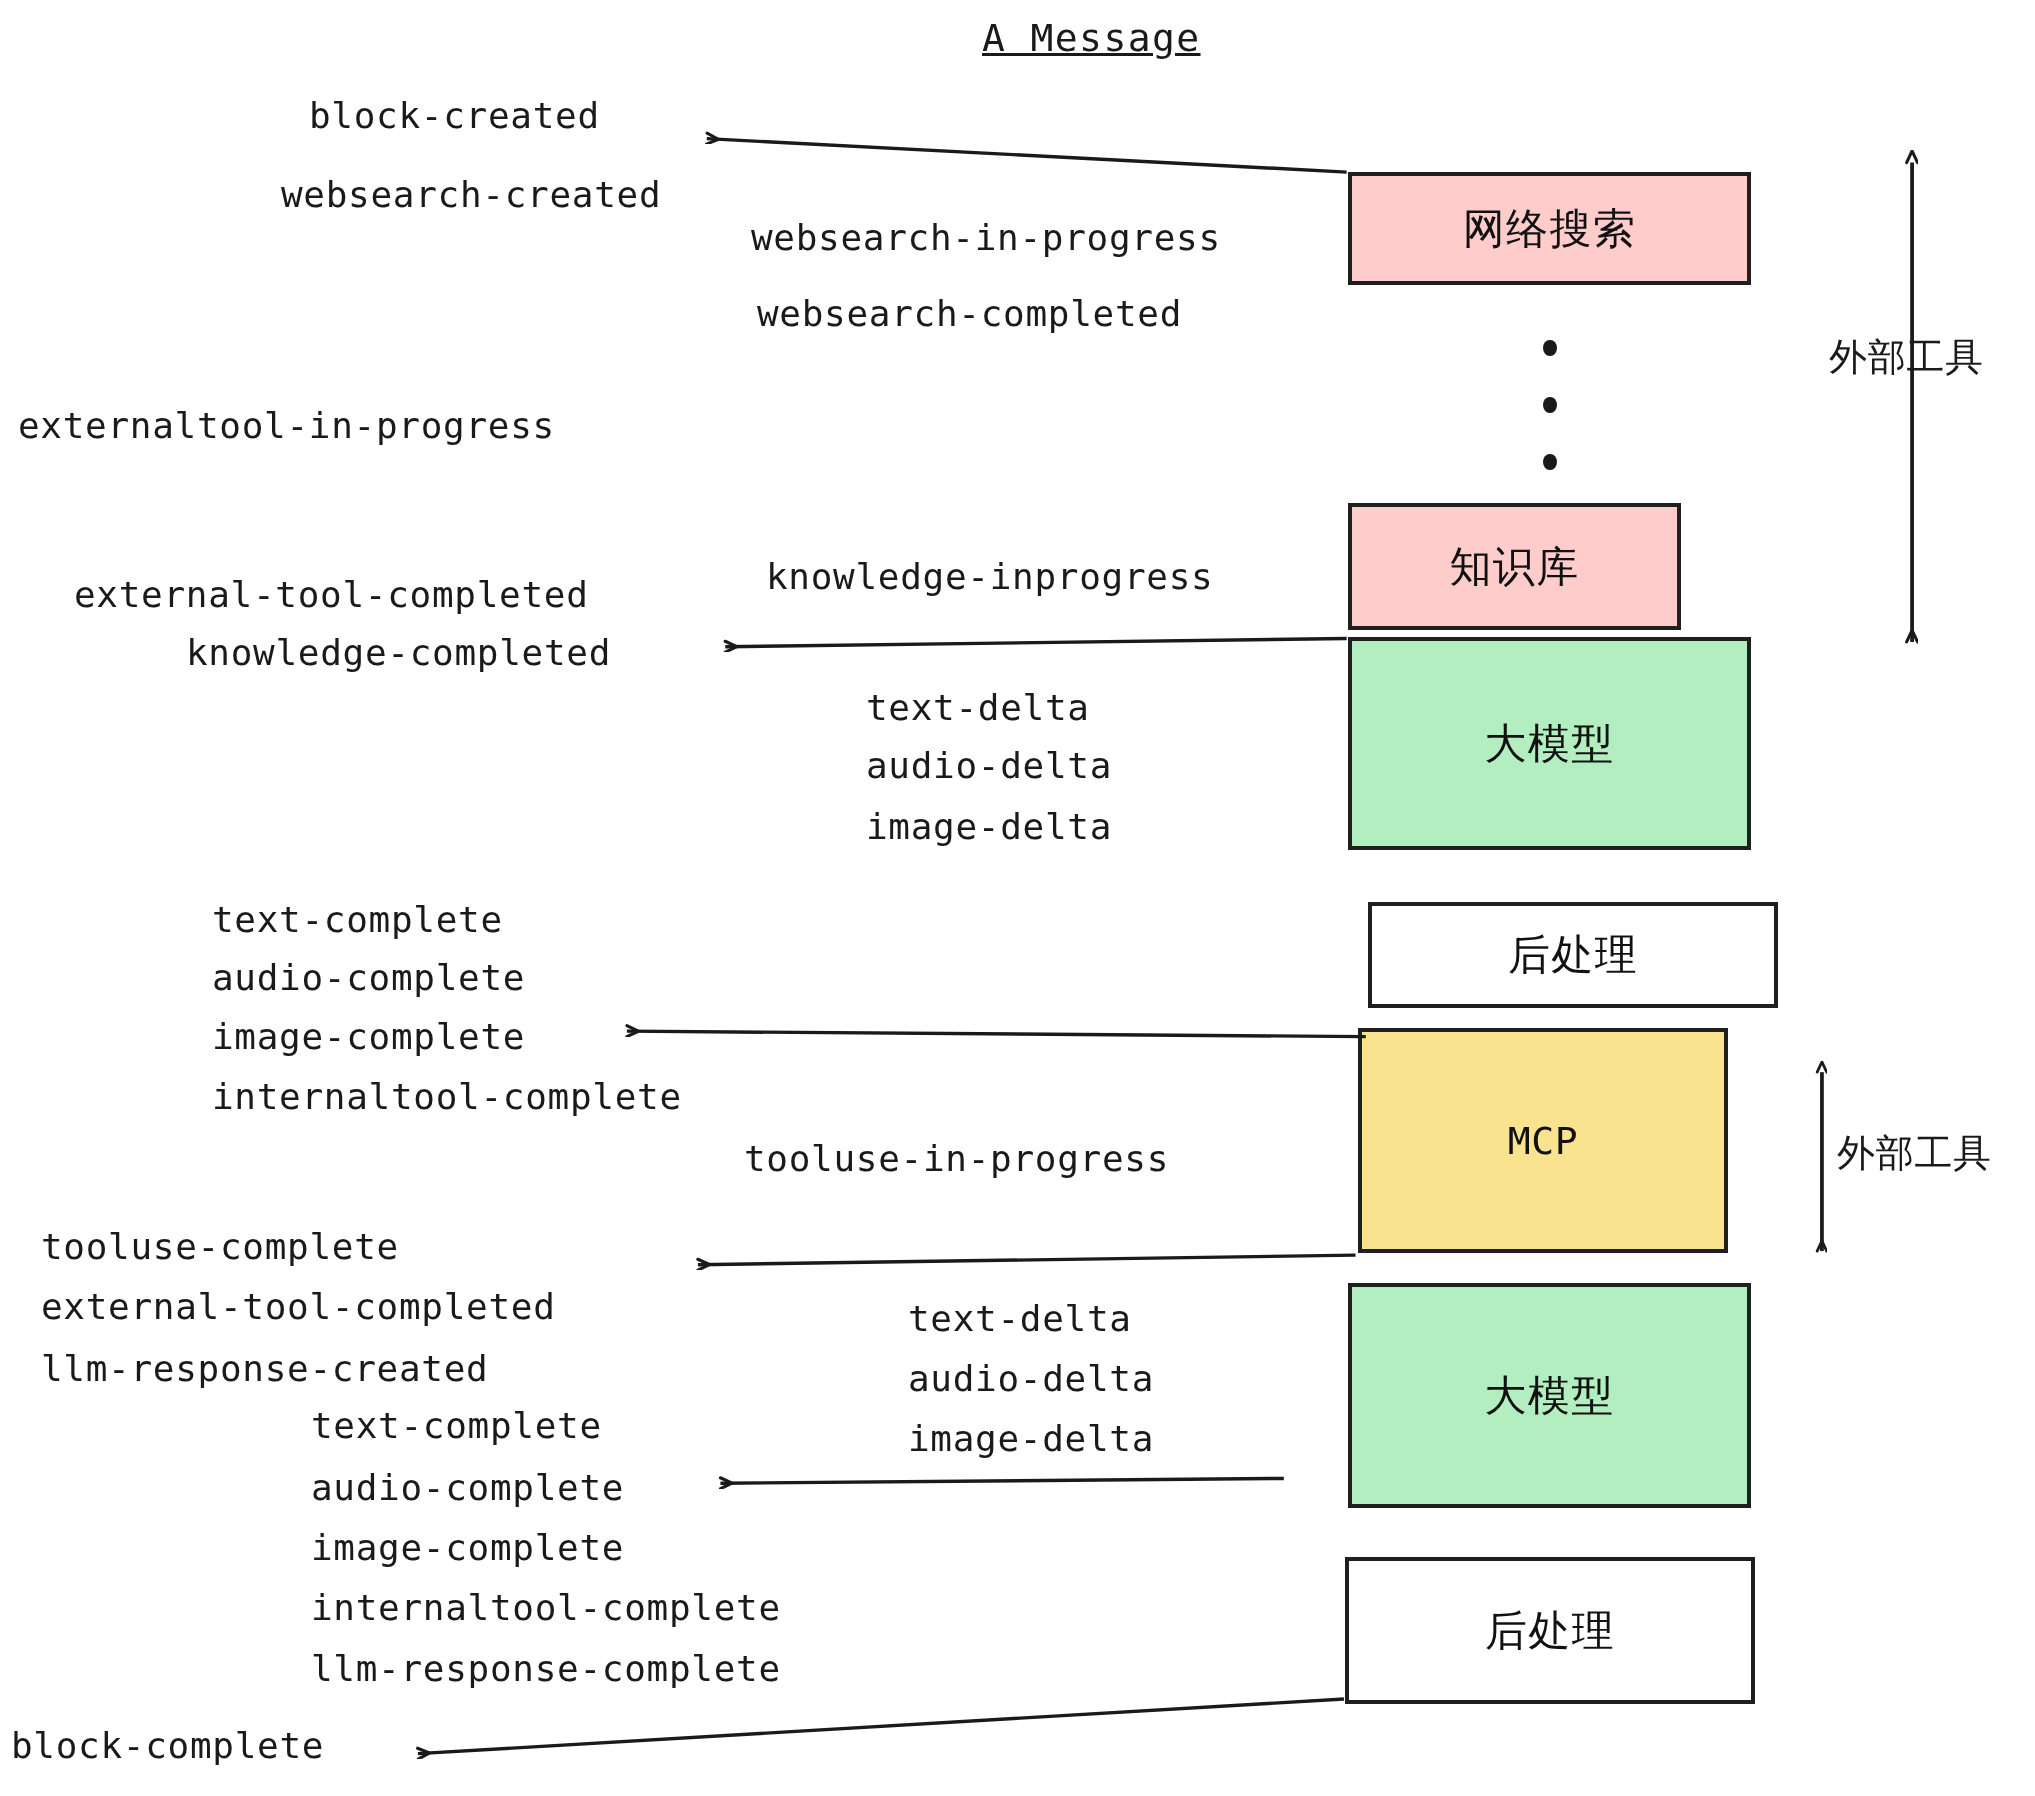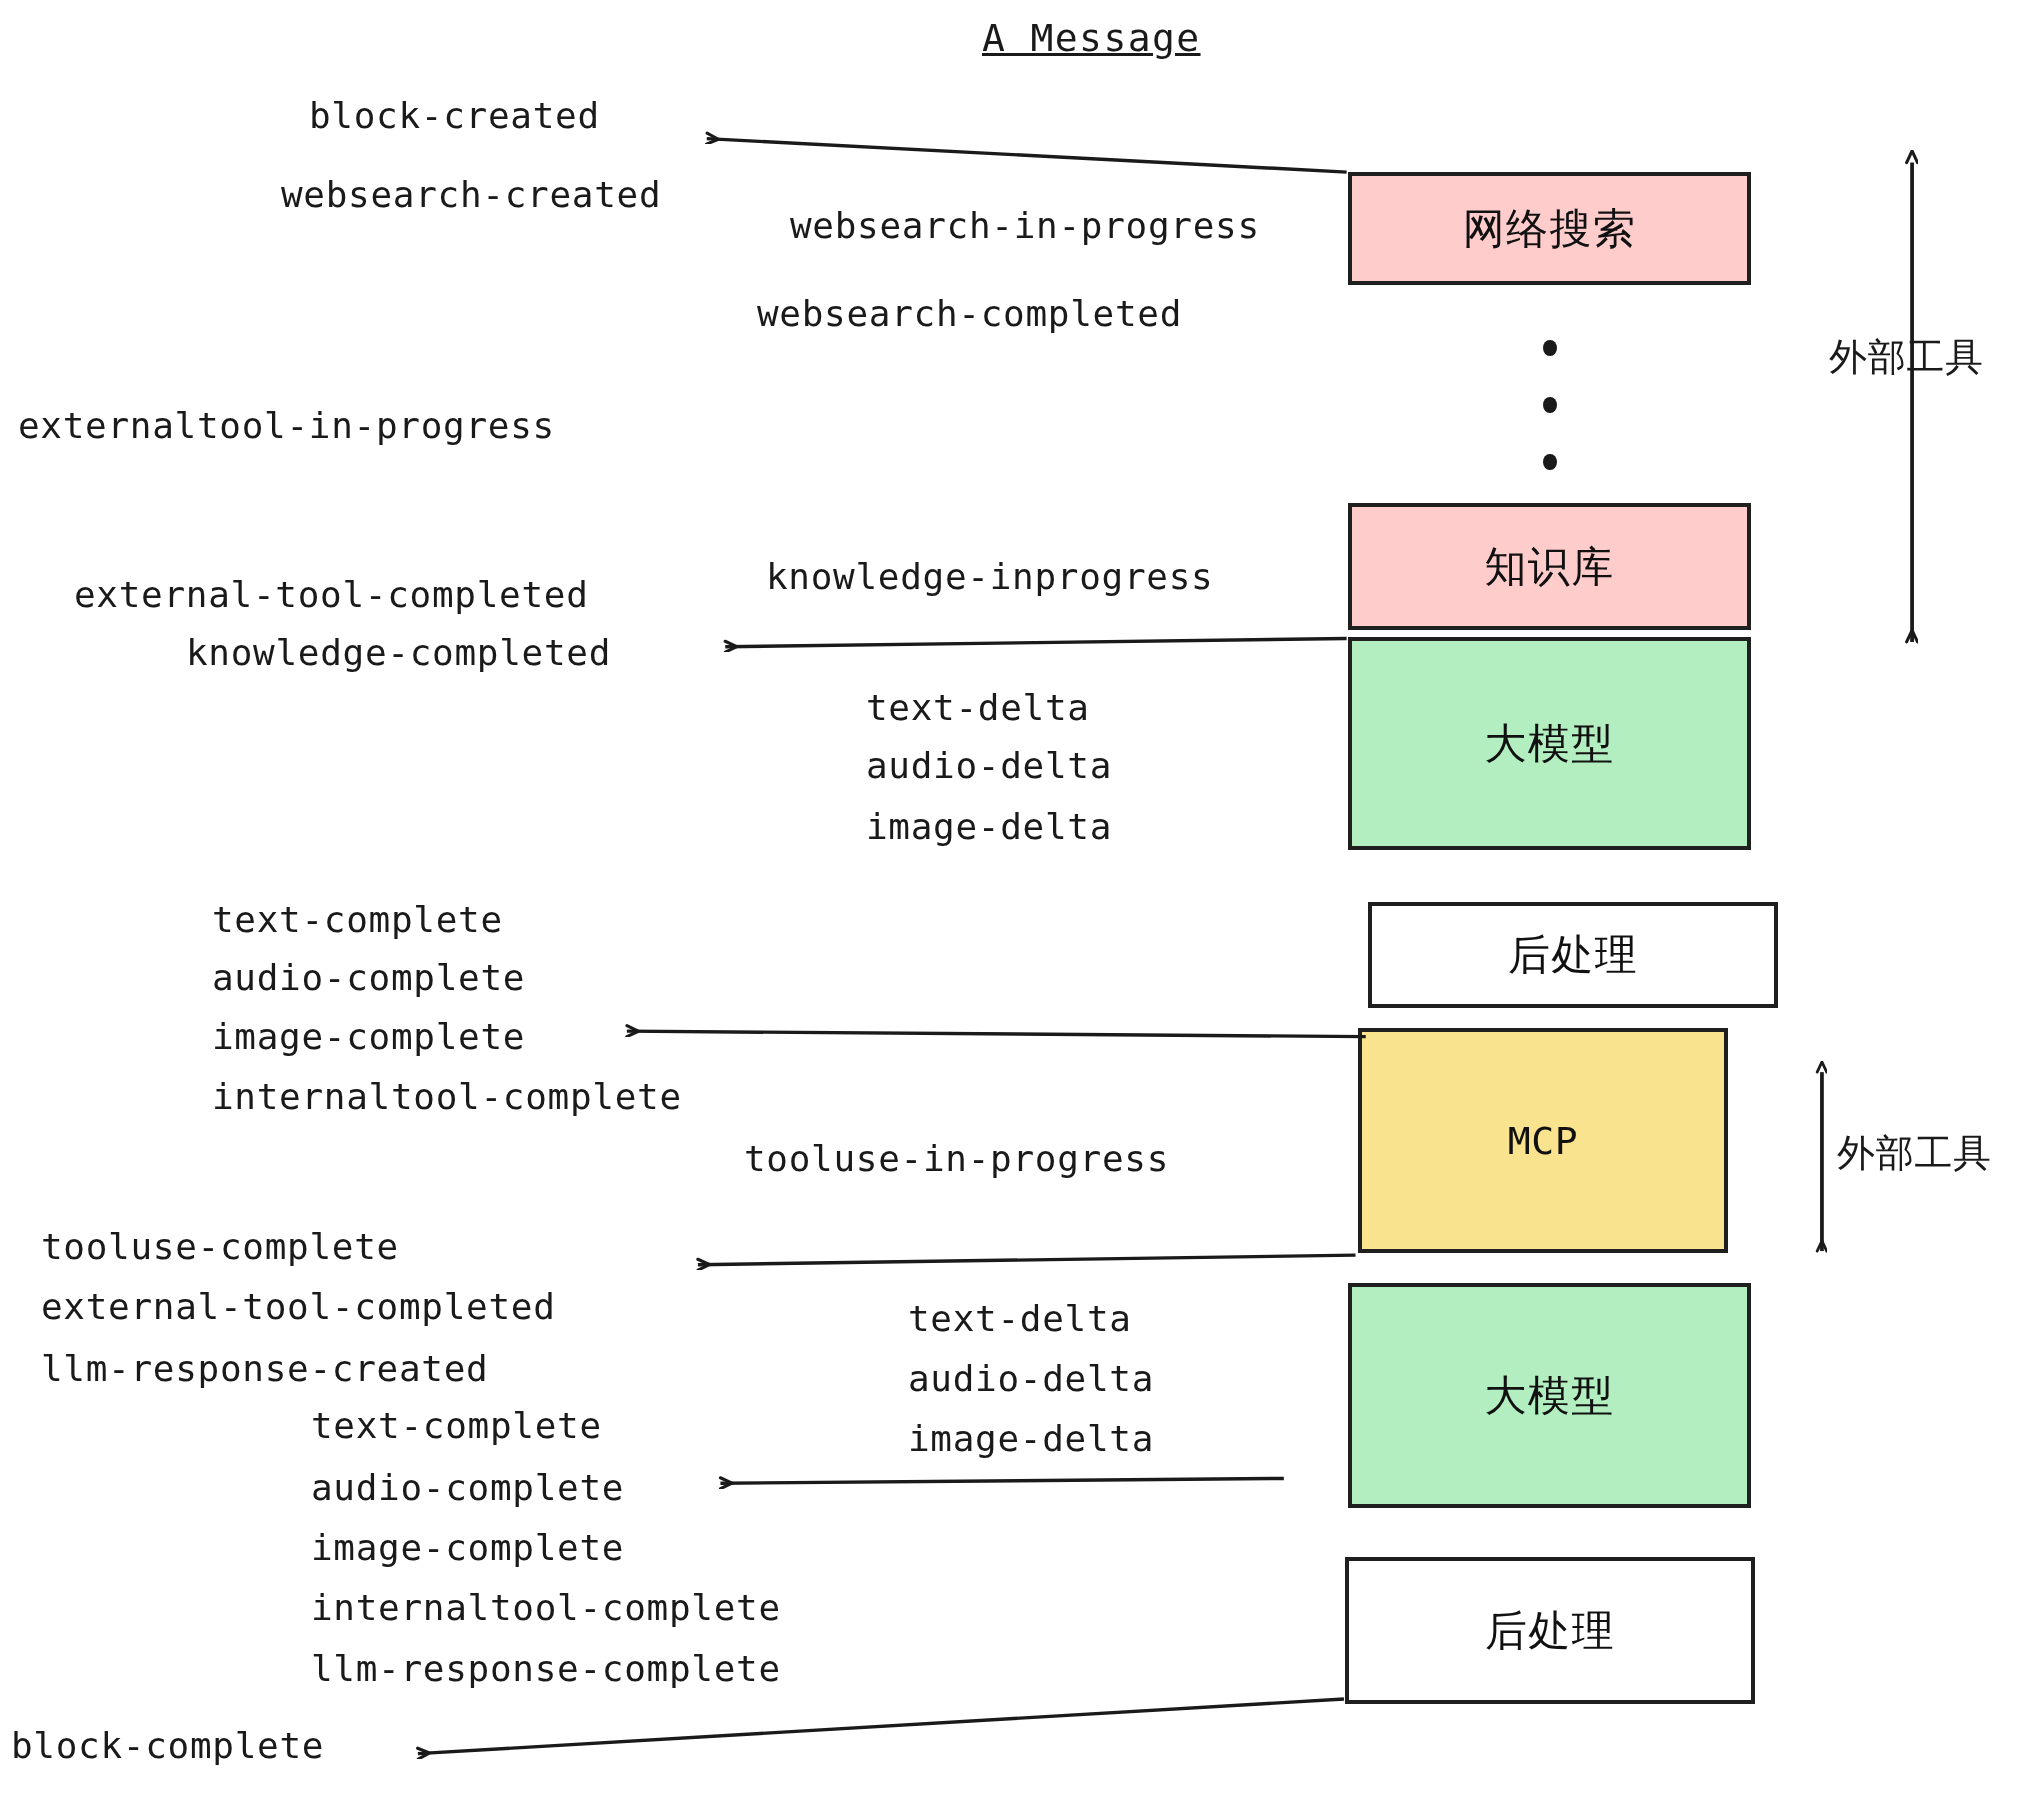--- a/index.html
+++ b/index.html
@@ -86,21 +86,21 @@
 </style>
 </head>
 <body>
 
 <div id="canvas">
 
   <div class="title" style="left:982px; top:19px;text-decoration:underline;">A Message</div>
 
   <div class="evt" style="left:309px; top:98px;">block-created</div>
   <div class="evt" style="left:281px; top:161px;margin-top:16px;">websearch-created</div>
-  <div class="evt" style="left:751px; top:208px;margin-left:39px;">websearch-in-progress</div>
+  <div class="evt" style="left:751px; top:220px;">websearch-in-progress</div>
   <div class="evt" style="left:757px; top:296px;">websearch-completed</div>
   <div class="evt" style="left:18px; top:408px;">externaltool-in-progress</div>
 
   <div class="evt" style="left:766px; top:546px;margin-top:13px;">knowledge-inprogress</div>
   <div class="evt" style="left:74px; top:577px;">external-tool-completed</div>
   <div class="evt" style="left:186px; top:635px;">knowledge-completed</div>
 
   <div class="evt" style="left:866px; top:690px;">text-delta</div>
   <div class="evt" style="left:866px; top:748px;">audio-delta</div>
   <div class="evt" style="left:866px; top:809px;">image-delta</div>
@@ -130,21 +130,21 @@
   <div class="node" style="left:1348px; top:172px; width:403px; height:113px; background:#FFCCCC;">
     <span>网络搜索</span>
   </div>
 
   <div class="dots" style="left:1542px; top:340px; width:16.4px; height:130px;">
     <span></span>
     <span></span>
     <span></span>
   </div>
 
-  <div class="node" style="left:1348px; top:503px; width:403px; height:127px; background:#FFCCCC;">
+  <div class="node" style="left:1348px; top:503px; width:333px; height:127px; background:#FFCCCC;">
     <span>知识库</span>
   </div>
 
   <div class="node" style="left:1348px; top:637px; width:403px; height:213px; background:#B3EEC0;">
     <span>大模型</span>
   </div>
 
   <div class="node" style="left:1368px; top:902px; width:410px; height:106px; background:#FFFFFF; border-width:4.1px;">
     <span>后处理</span>
   </div>

